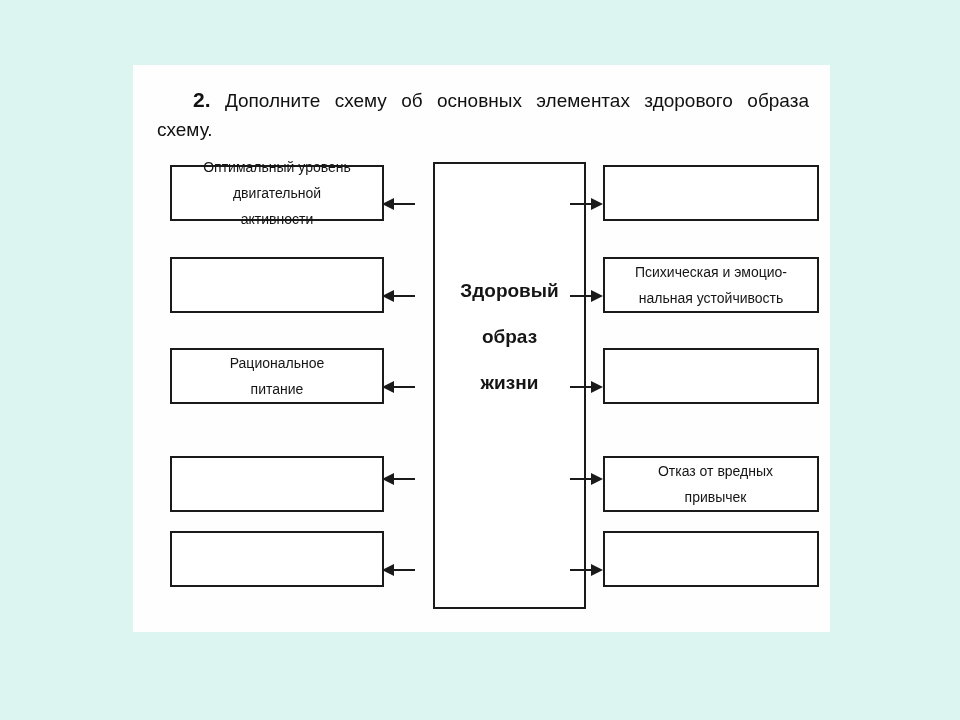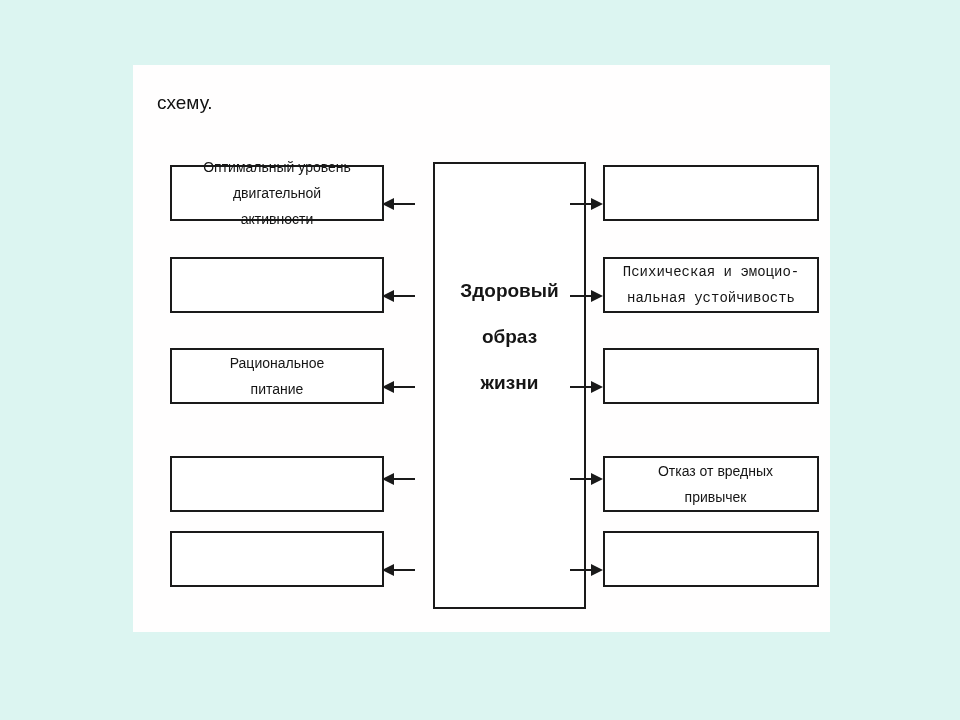--- a/index.html
+++ b/index.html
@@ -54,21 +54,21 @@
     justify-content: center;
     text-align: center;
     font-size: 14px;
     line-height: 26px;
     height: 56px;
   }
   .box .box-label { white-space: pre-line; }
   .box.left  { left: 37px;  width: 214px; }
   .box.right { left: 470px; width: 216px; }
   .r1 { top: 100px; }
-  .r2 { top: 192px; font-family: Liberation Mono, monospace; }
+  .r2 { top: 192px; }
   .r3 { top: 283px; }
   .r4 { top: 391px; padding-left: 9px; }
   .r5 { top: 466px; }
   .center-box {
     position: absolute;
     box-sizing: border-box;
     left: 300px;
     top: 97px;
     width: 153px;
     height: 447px;
@@ -113,20 +113,21 @@
   .a4 { top: 407px; }
   .a5 { top: 498px; }
 </style>
 </head>
 <body>
 
 <div class="screen">
   <div class="panel">
 
     <div class="title">
+      <div class="title-line1"><span class="num">2.</span> <span>Дополните схему об основных элементах здорового образа</span></div>
       <div class="title-line2">схему.</div>
     </div>
 
     <div class="box left r1">
         <span class="box-label">Оптимальный уровень
 двигательной
 активности</span>
       </div>
     <div class="box left r2">
         <span class="box-label"></span>

